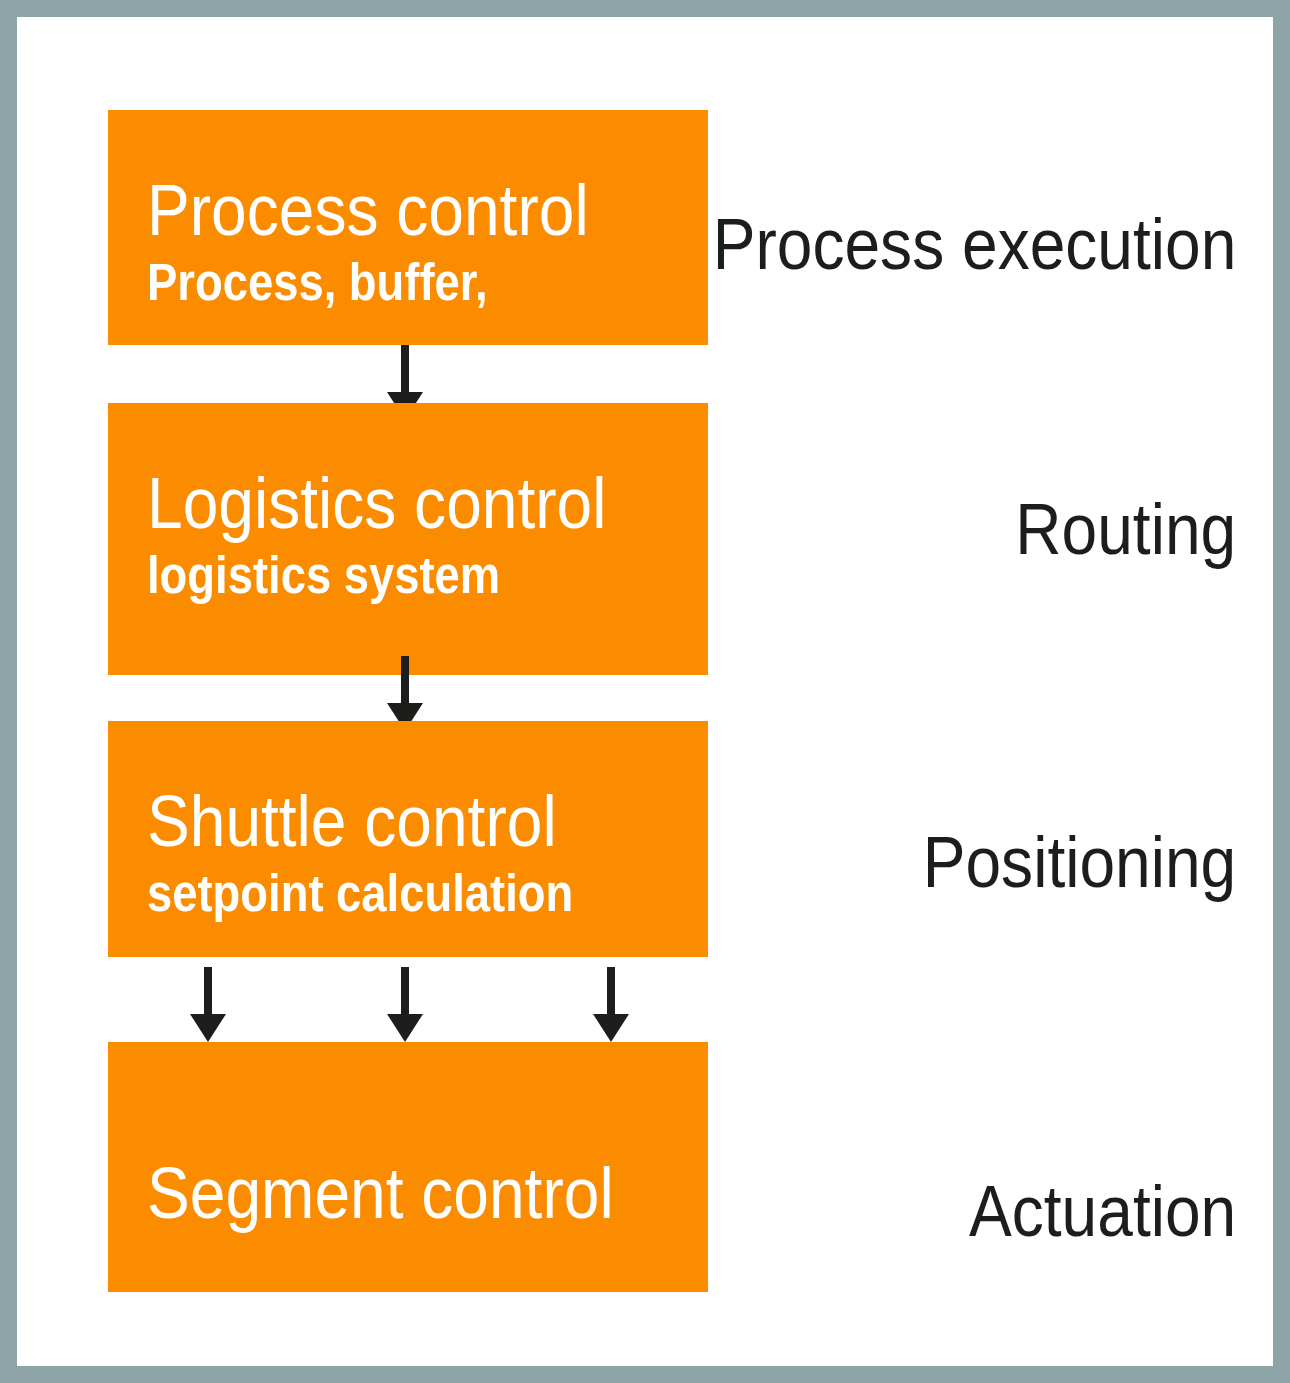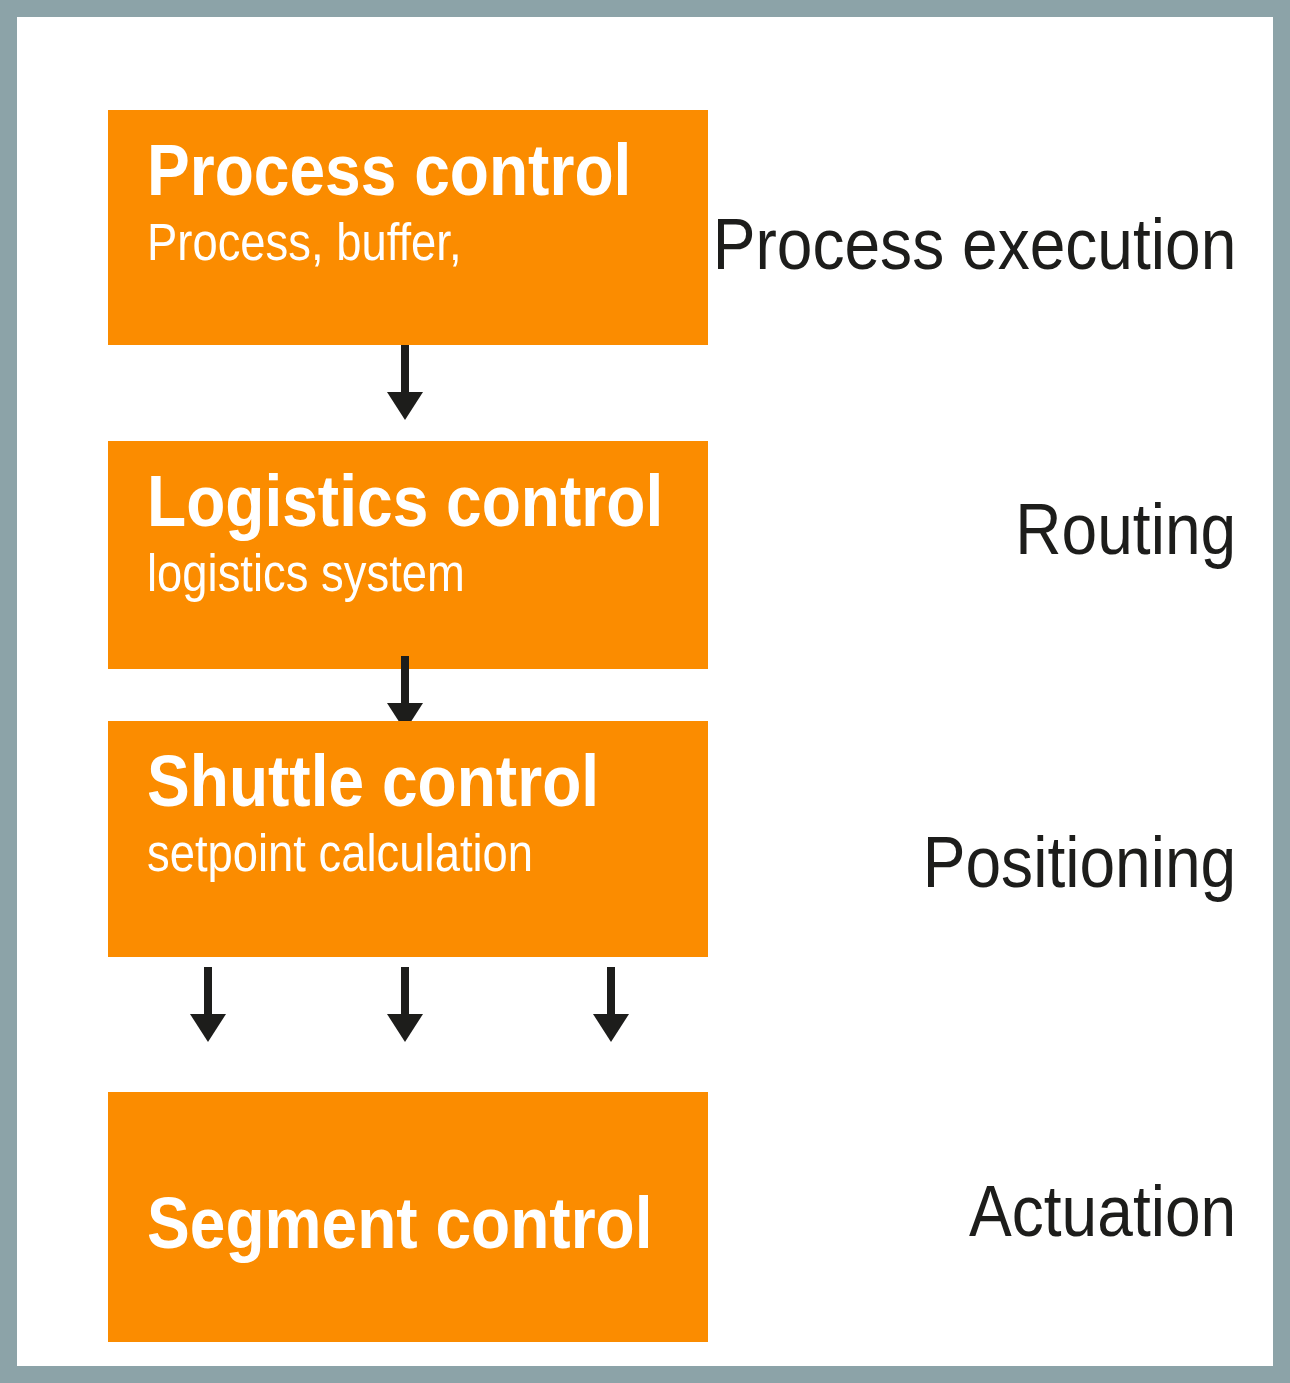--- a/index.html
+++ b/index.html
@@ -21,32 +21,33 @@
     position: absolute;
     left: 91px;            
     width: 600px;
     background: var(--box-fill, #FB8C00);
     color: var(--box-text, #ffffff);
     padding: 20px 0 0 39px;
     box-sizing: border-box;
     white-space: nowrap;
   }
   .b1 { top:  93px; height: 235px; }   
-  .b2 { top: 424px; height: 228px; }   
+  .b2 { top: 386px; height: 272px; }   
   .b3 { top: 704px; height: 236px; }   
-  .b4 { top: 1075px; height: 250px; display: flex; align-items: center; padding-top: 12px; }
+  .b4 { top: 1025px; height: 250px; display: flex; align-items: center; padding-top: 12px; }
   .box-title {
     font-size: 72px;
     line-height: 80px;
-    font-weight: 700;
+    font-weight: 400;
+    margin-top: 40px;
   }
   .box-sub {
     font-size: 51px;
     line-height: 65px;
-    font-weight: 400;
+    font-weight: 700;
   }
   .cond {
     display: inline-block;
     transform: scaleX(0.89);
     transform-origin: 0 50%;
   }
   .side-label {
     position: absolute;
     right: 37px;           
     height: 80px;

